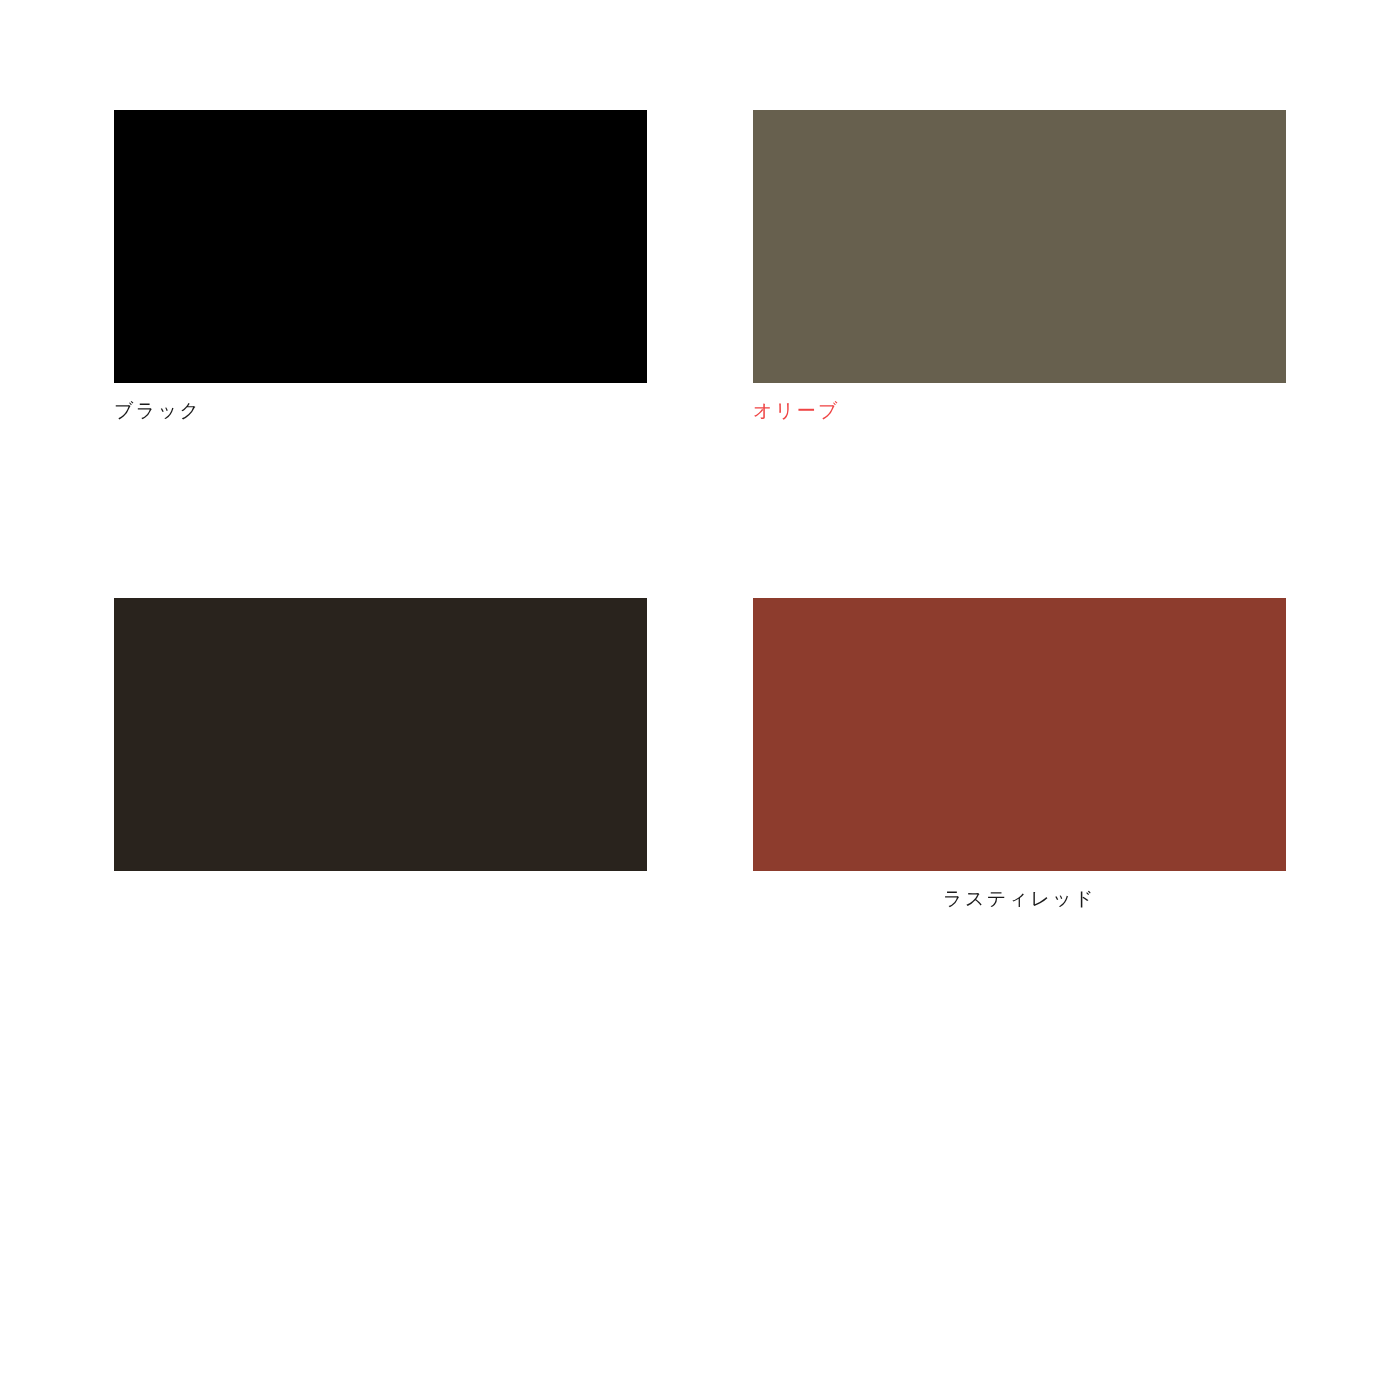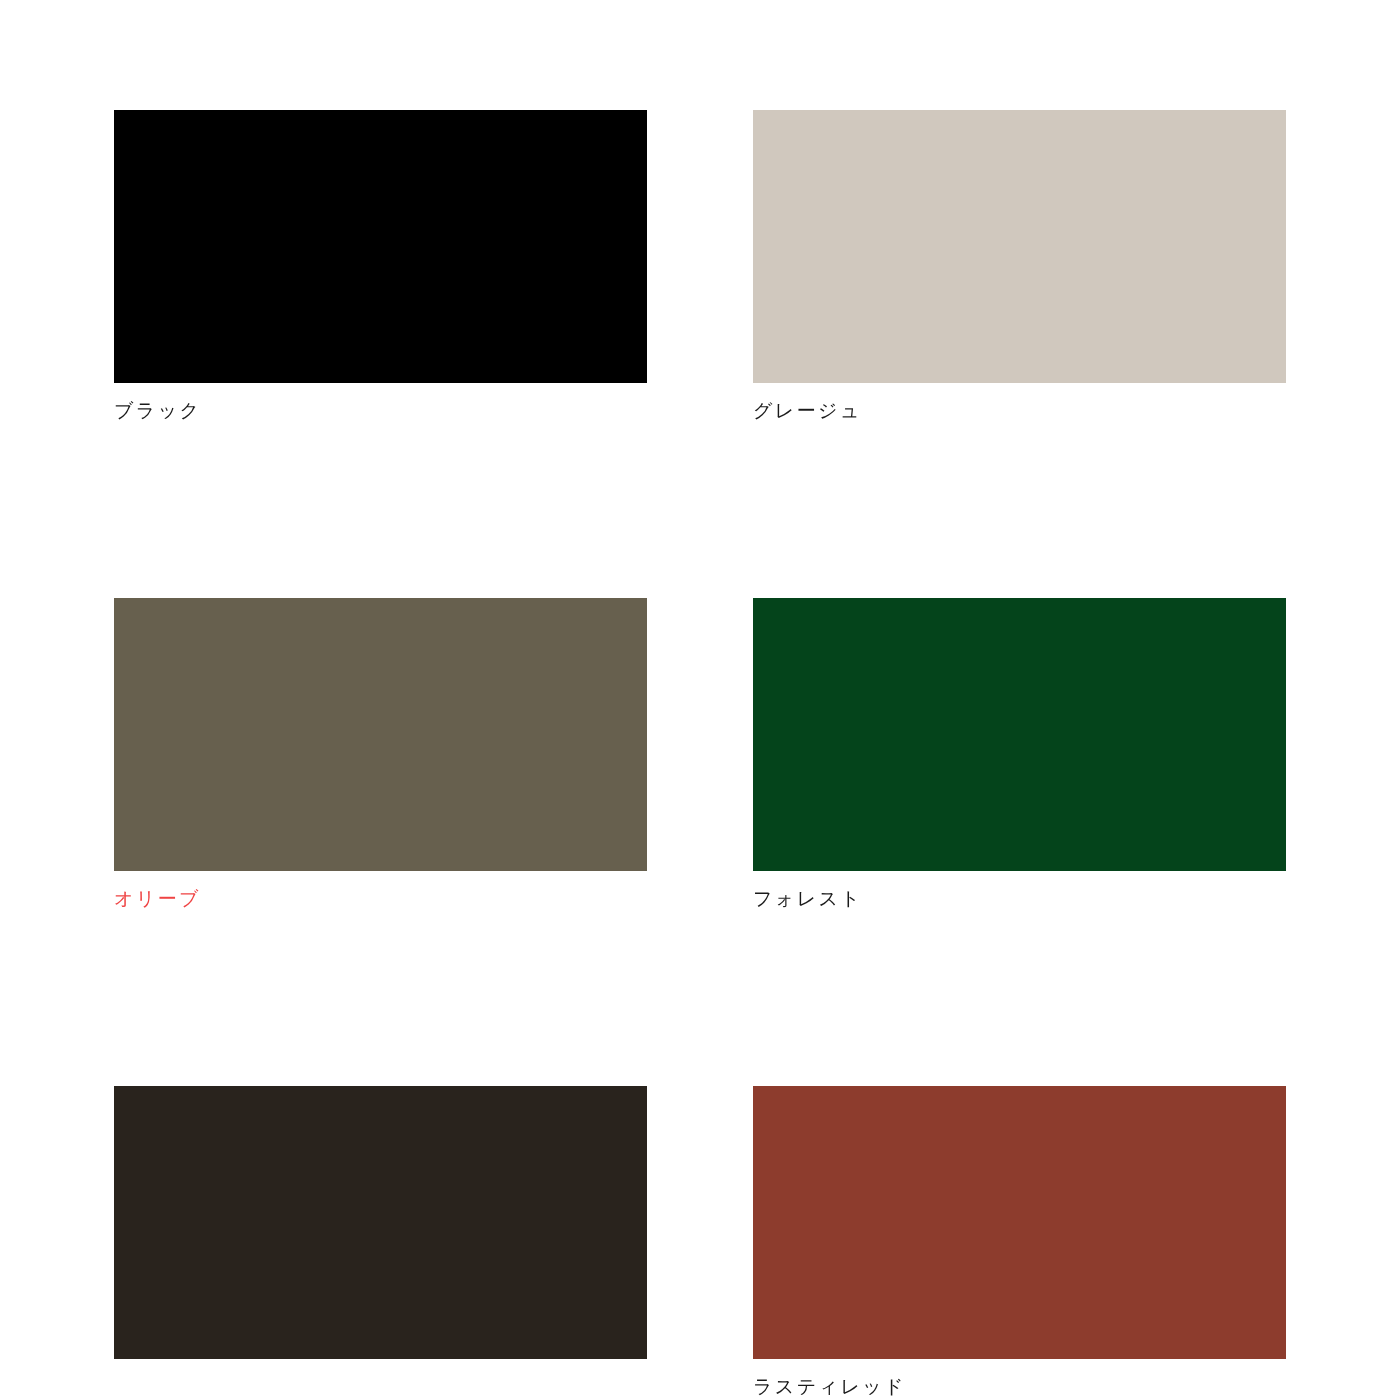--- a/index.html
+++ b/index.html
@@ -64,38 +64,30 @@
 <body>
 
 <div id="palette-board" style="background: rgb(255, 255, 255); padding-left: 26px;">
   <div class="swatch-grid">
 
     <div class="swatch-card">
       <span class="swatch-chip" style="background: rgb(0, 0, 0);"></span>
       <span class="swatch-label" style="color: rgb(26, 26, 26);">ブラック</span>
     </div>
 
-    <div class="swatch-card">
-      <span class="swatch-chip" style="background: rgb(208, 200, 190);"></span>
-      <span class="swatch-label" style="color: rgb(26, 26, 26);">グレージュ</span>
-    </div>
 
     <div class="swatch-card">
       <span class="swatch-chip" style="background: rgb(103, 96, 78);"></span>
       <span class="swatch-label" style="color: #ef4444;">オリーブ</span>
     </div>
 
-    <div class="swatch-card">
-      <span class="swatch-chip" style="background: rgb(4, 68, 27);"></span>
-      <span class="swatch-label" style="color: rgb(26, 26, 26);">フォレスト</span>
-    </div>
 
     <div class="swatch-card">
       <span class="swatch-chip" style="background: rgb(41, 35, 29);"></span>
     </div>
 
     <div class="swatch-card">
       <span class="swatch-chip" style="background: rgb(141, 60, 45);"></span>
-      <span class="swatch-label" style="color: rgb(26, 26, 26);">ラスティレッド</span>
+      <span class="swatch-label" style="color: rgb(26, 26, 26); text-align: center;">ラスティレッド</span>
     </div>
 
   </div>
 </div>
 
 </body></html>

